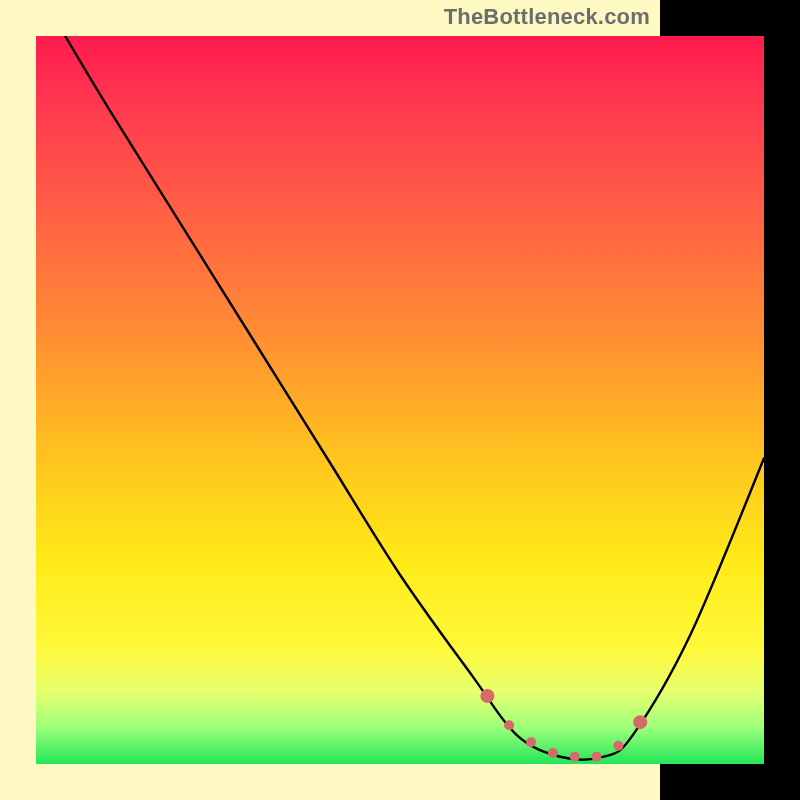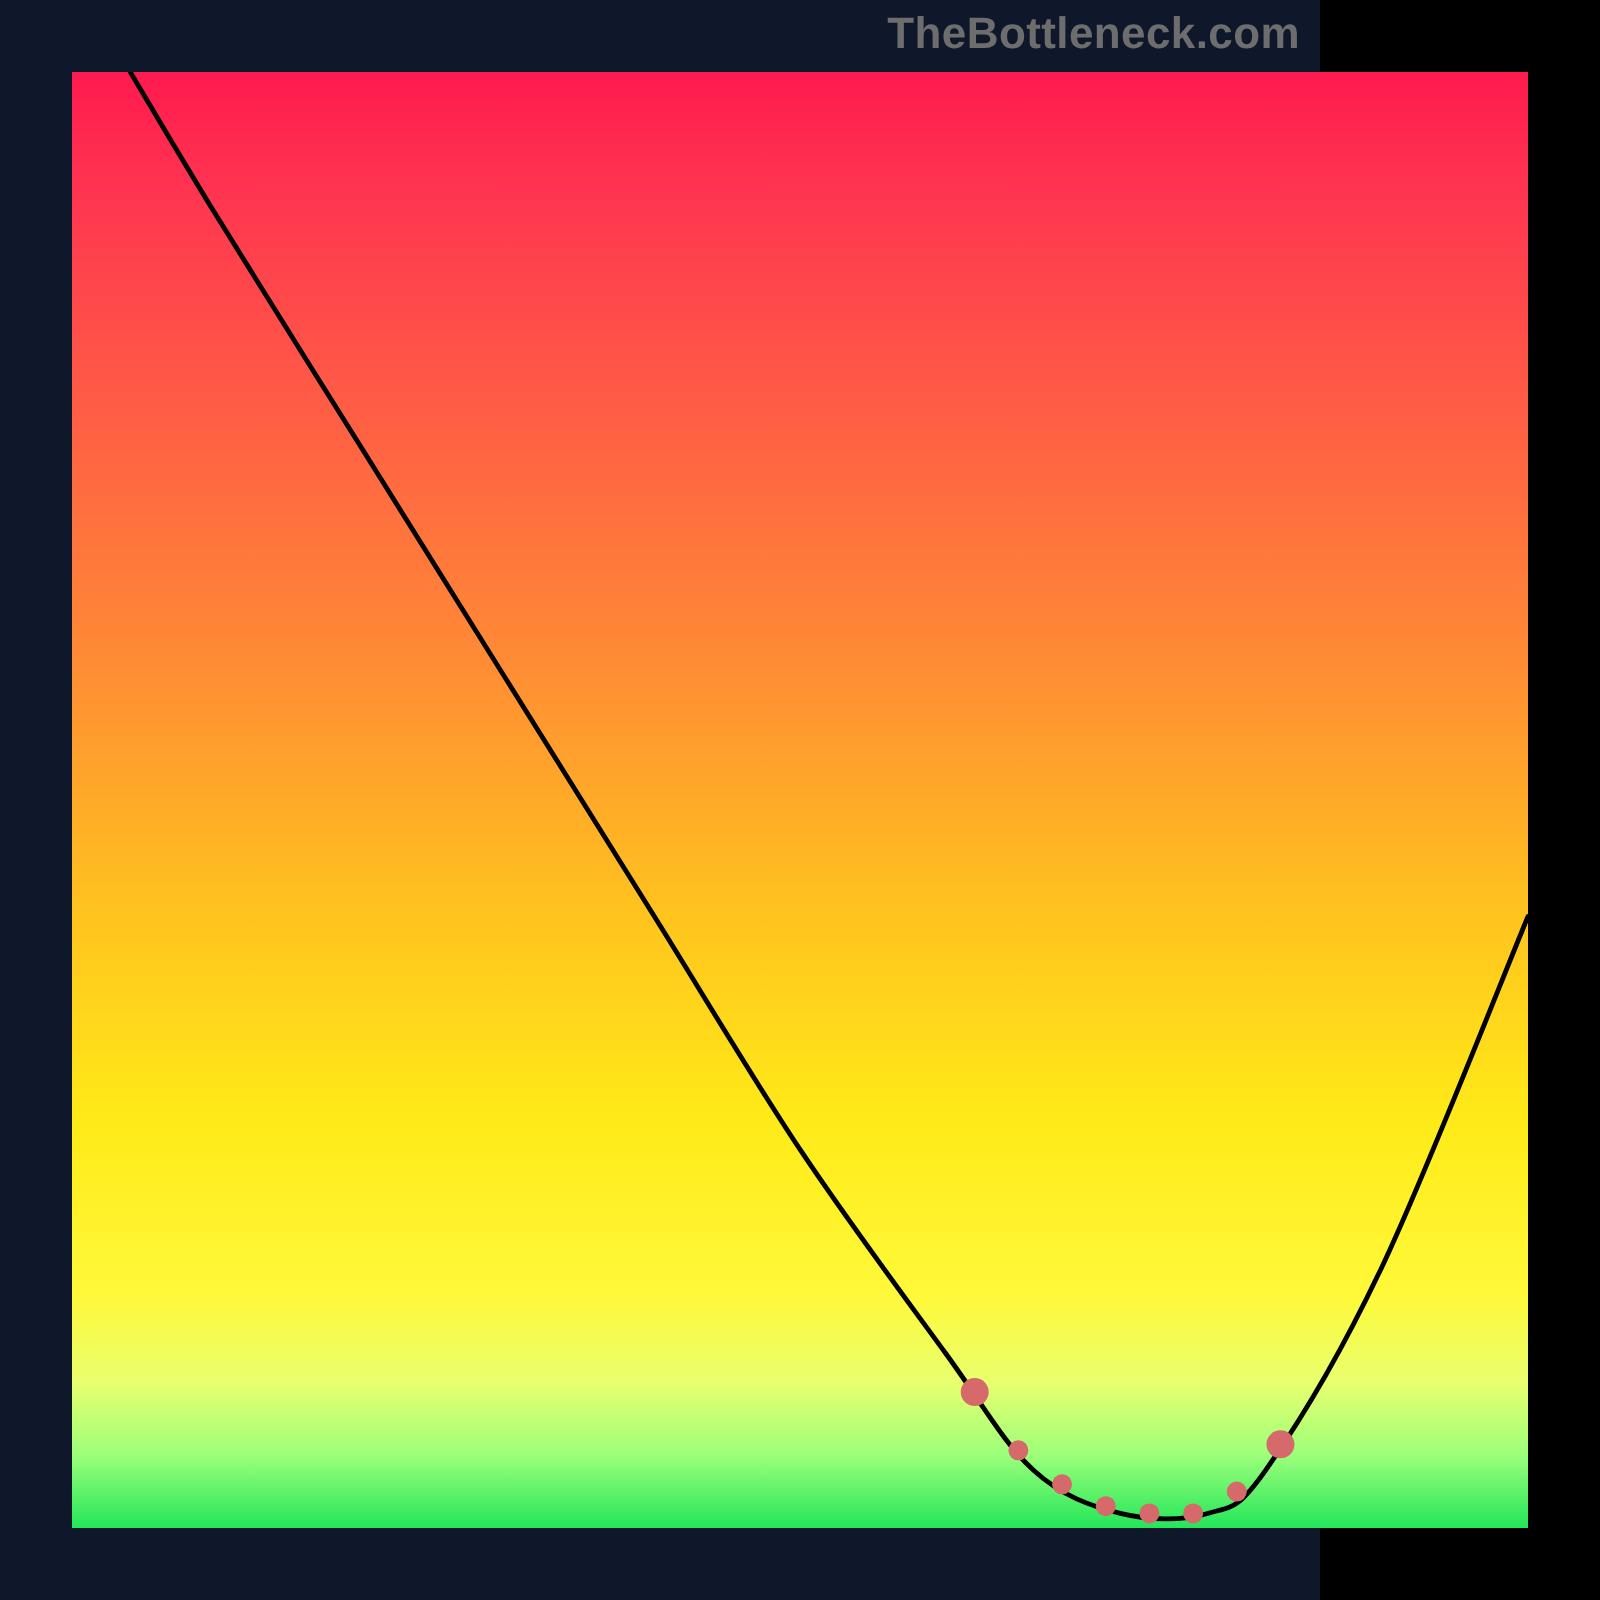--- a/index.html
+++ b/index.html
@@ -9,21 +9,21 @@
     height: 800px;
     background: #000;
     overflow: hidden;
   }
   .frame {
     position: absolute;
     left: 0;
     top: 0;
     width: 660px;
     height: 800px;
-    background: #0f172a;
+    background: #fef9c3;
   }
   .plot {
     position: absolute;
     left: 36px;
     top: 36px;
     width: 728px;
     height: 728px;
     overflow: hidden;
   }
   .gradient {

